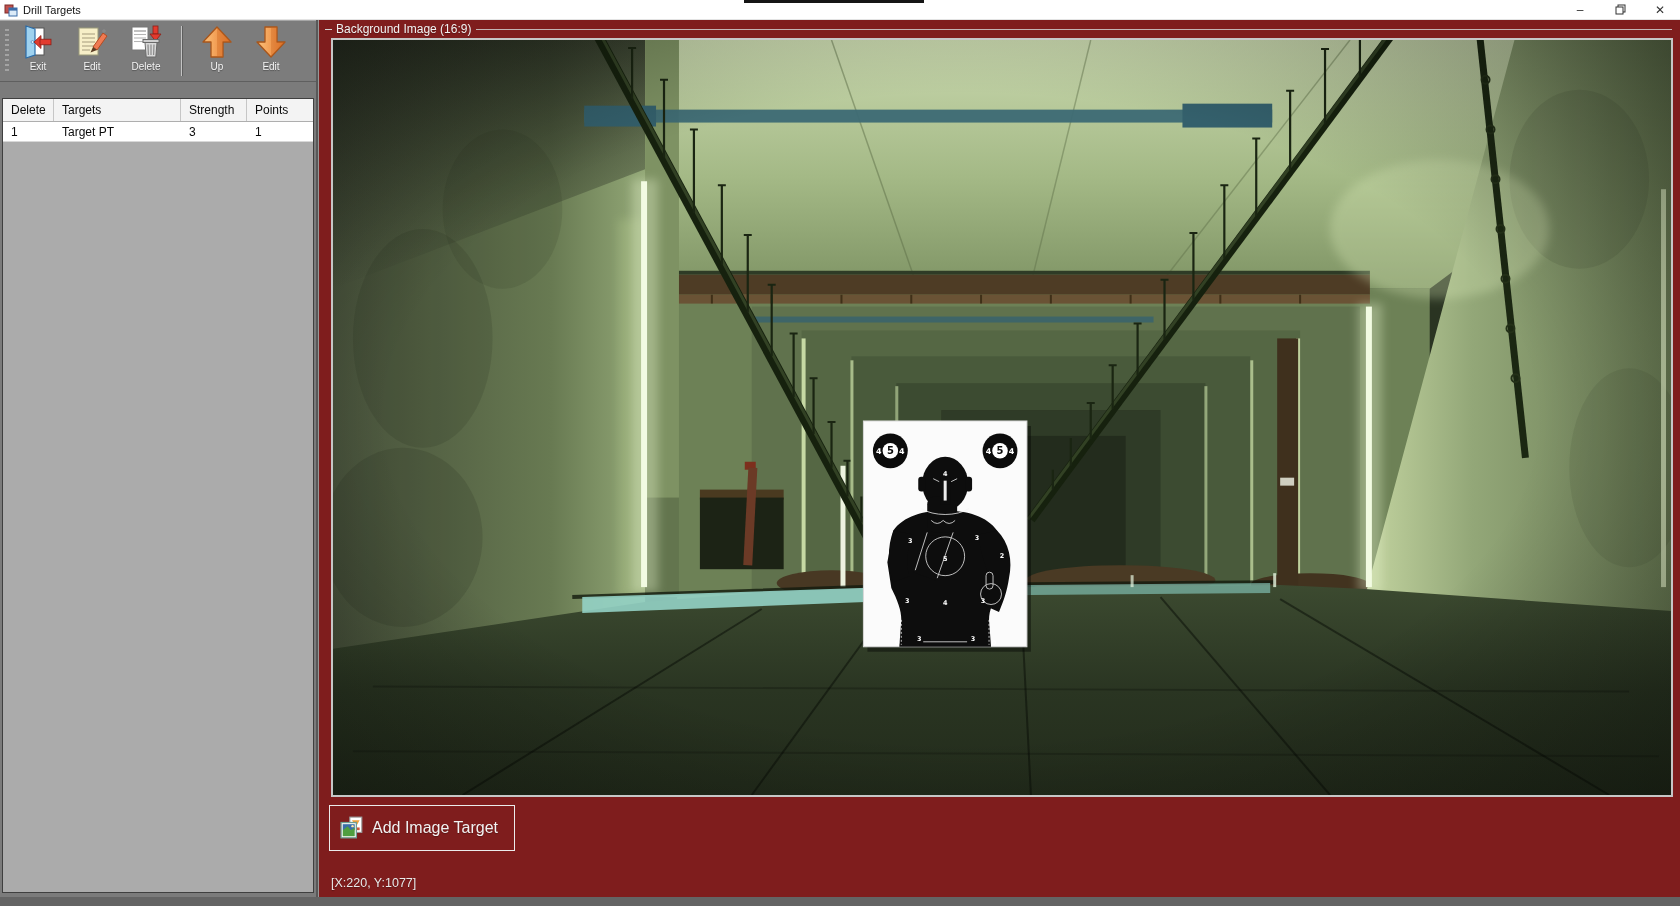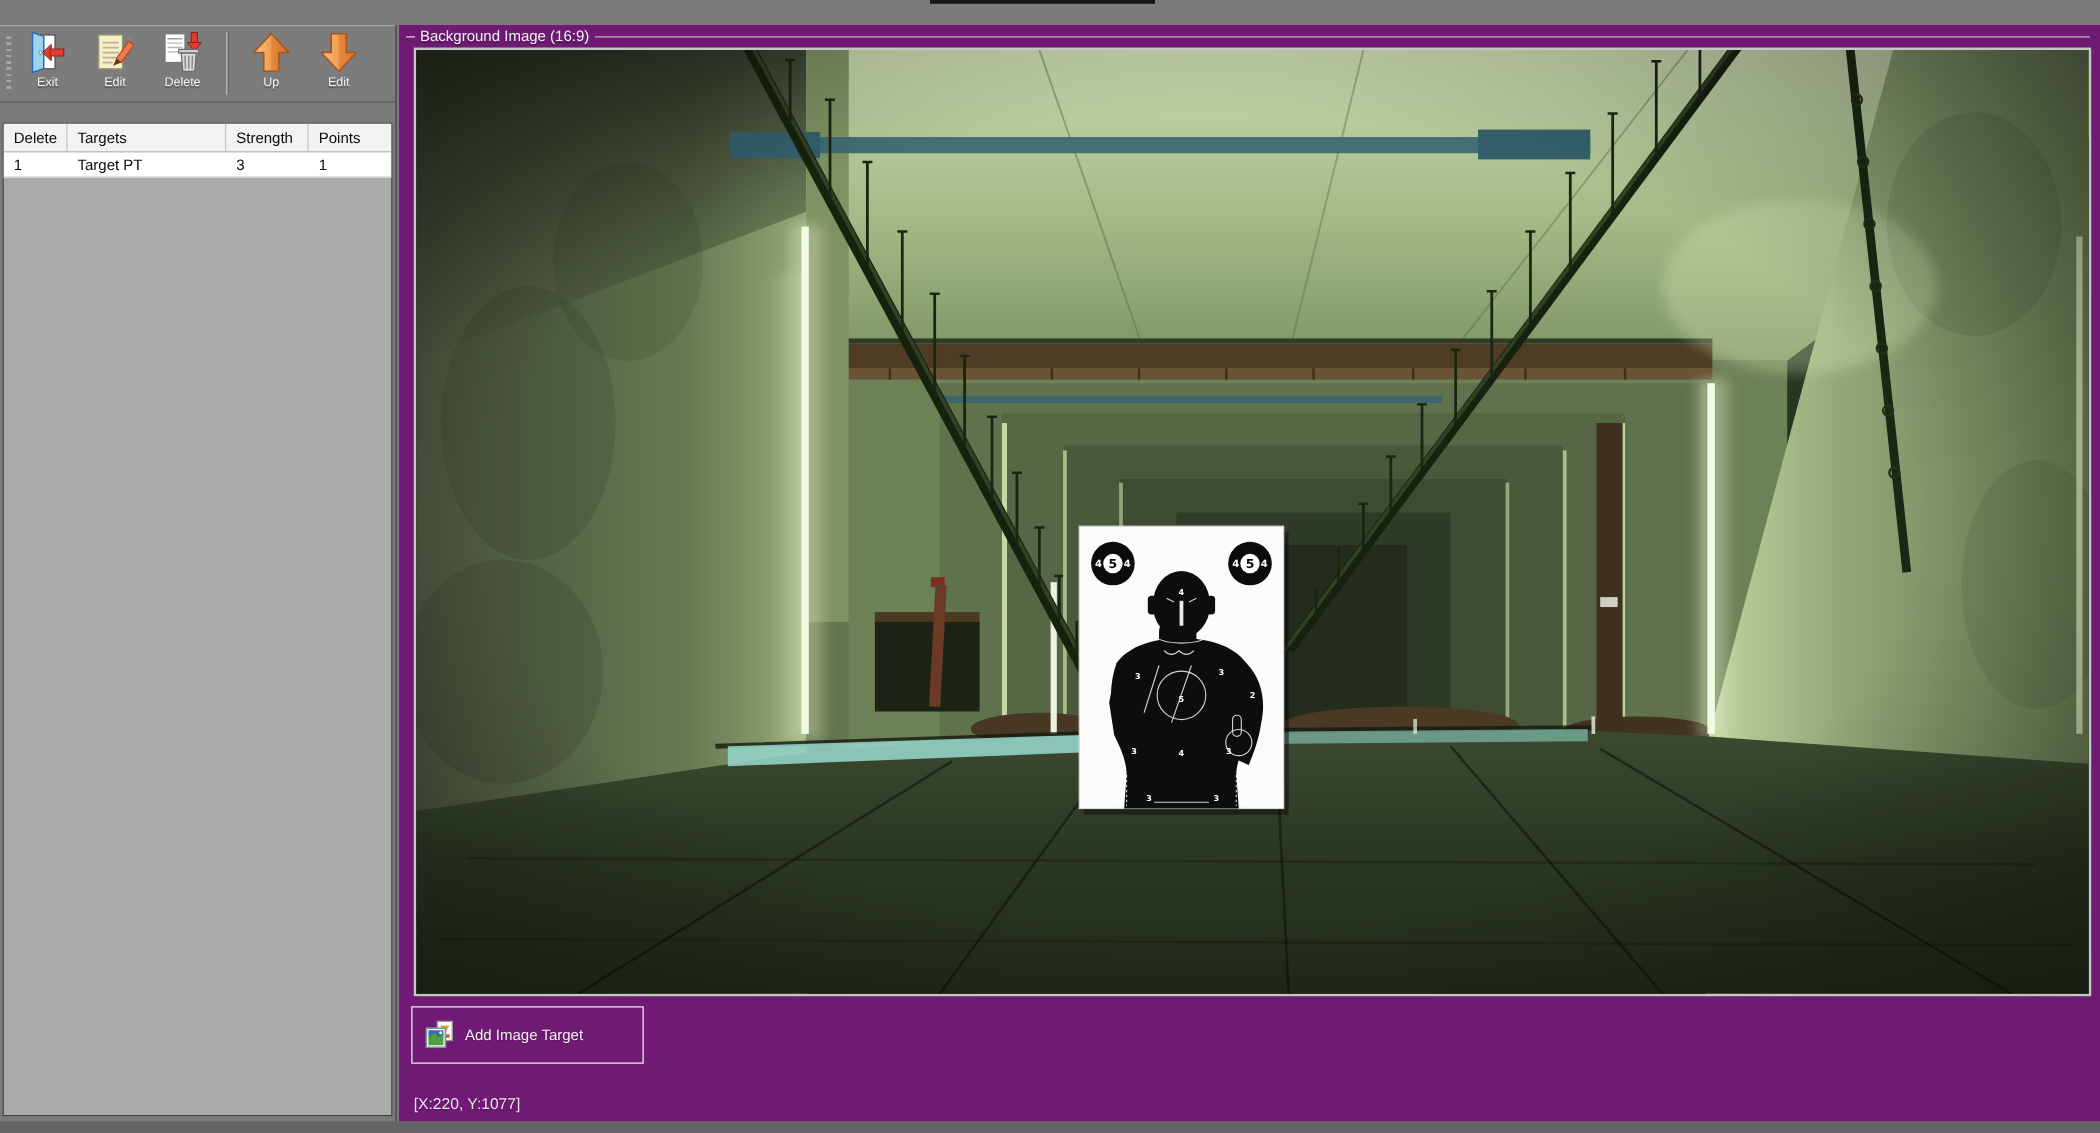--- a/index.html
+++ b/index.html
@@ -39,48 +39,65 @@
   .lv-header { display:flex; height:23px; background:#f3f3f3; border-bottom:1px solid #aeaeae; }
   .lv-h { font-size:12px; color:#0a0a0a; padding:4px 0 0 8px; border-right:1px solid #c6c6c6; }
   .lv-h.c1 { width:51px; } .lv-h.c2 { width:127px; } .lv-h.c3 { width:66px; }
   .lv-h.c4 { width:66px; border-right:none; }
   .lv-row { display:flex; height:20px; background:#ffffff; border-bottom:1px solid #d8d8d8; }
   .lv-c { font-size:12px; color:#0a0a0a; padding:3px 0 0 8px; }
   .lv-c.c1 { width:51px; } .lv-c.c2 { width:127px; } .lv-c.c3 { width:66px; } .lv-c.c4 { width:66px; }
 
   
   .right-col { position:absolute; top:20px; left:318px; right:0; bottom:9px;
-               background:#701a75; border-left:1px solid #989898;padding-left:13px; }
+               background:#7f1d1d; border-left:1px solid #989898;padding-left:13px; }
   .group-head { position:absolute; top:2px; left:6px; right:8px; height:14px;
                 display:flex; align-items:center; }
   .group-head .tick { width:7px; height:1px; background:#d4d4d4; margin-right:4px; }
   .group-head .gtitle { font-size:12px; color:#f2f2f2; white-space:nowrap;
                         text-shadow:0 1px 1px rgba(0,0,0,.3); }
   .group-head .gline { flex:1; height:1px; background:#cfcfcf; margin-left:5px; opacity:.85; }
 
   .image-area { position:absolute; left:12px; top:18px; width:1342px; height:759px;
                 border:2px solid #c6c6c6; background:#222b1a; }
   .image-area svg.scene { position:absolute; inset:0; width:100%; height:100%; }
 
   .add-btn { position:absolute; left:10px; top:785px; width:186px; height:46px;
              border:1px solid #ececec; background:transparent; display:flex; align-items:center;
              cursor:default; }
   .add-btn .aicon { width:24px; height:24px; margin-left:10px; flex:0 0 auto; }
-  .add-btn .albl { font-size:12px; color:#f2f2f2; margin-left:8px;
+  .add-btn .albl { font-size:16px; color:#f2f2f2; margin-left:8px;
                    text-shadow:0 1px 1px rgba(0,0,0,.3); }
   .status { position:absolute; left:12px; top:856px; font-size:12.5px; color:#e9e9e9;
             text-shadow:0 1px 1px rgba(0,0,0,.3); }
 
   .bottom-strip { position:absolute; left:0; right:0; bottom:0; height:9px; background:#646464; }
 </style>
 </head>
 <body>
 
 <div class="window">
 
+  <div class="titlebar">
+    <svg class="appicon" viewBox="0 0 14 14">
+      <rect x="1" y="2" width="8" height="8" fill="#c0504d" stroke="#7d2b28" stroke-width="1"></rect>
+      <rect x="5" y="5" width="8" height="8" fill="#dcebf8" stroke="#3a6ca8" stroke-width="1"></rect>
+      <rect x="5" y="5" width="8" height="2.6" fill="#3a6ca8"></rect>
+    </svg>
+    <span class="title">Drill Targets</span>
+    <span class="spacer"></span>
+    <div class="tb-btn">–</div>
+    <div class="tb-btn">
+      <svg width="11" height="11" viewBox="0 0 11 11">
+        <rect x="3" y="1" width="7" height="7" fill="none" stroke="#333" stroke-width="1"></rect>
+        <rect x="1" y="3" width="7" height="7" fill="#fff" stroke="#333" stroke-width="1"></rect>
+      </svg>
+    </div>
+    <div class="tb-btn">✕</div>
+  </div>
   <div class="top-black-strip"></div>
 
   <div class="left-col">
 
     <div class="toolbar">
       <div class="grip"></div>
 
       <div class="tbtn">
         <svg class="ticon" viewBox="0 0 34 34">
           <rect x="9" y="3" width="14" height="27" fill="#ffffff" stroke="#555" stroke-width="1"></rect>

